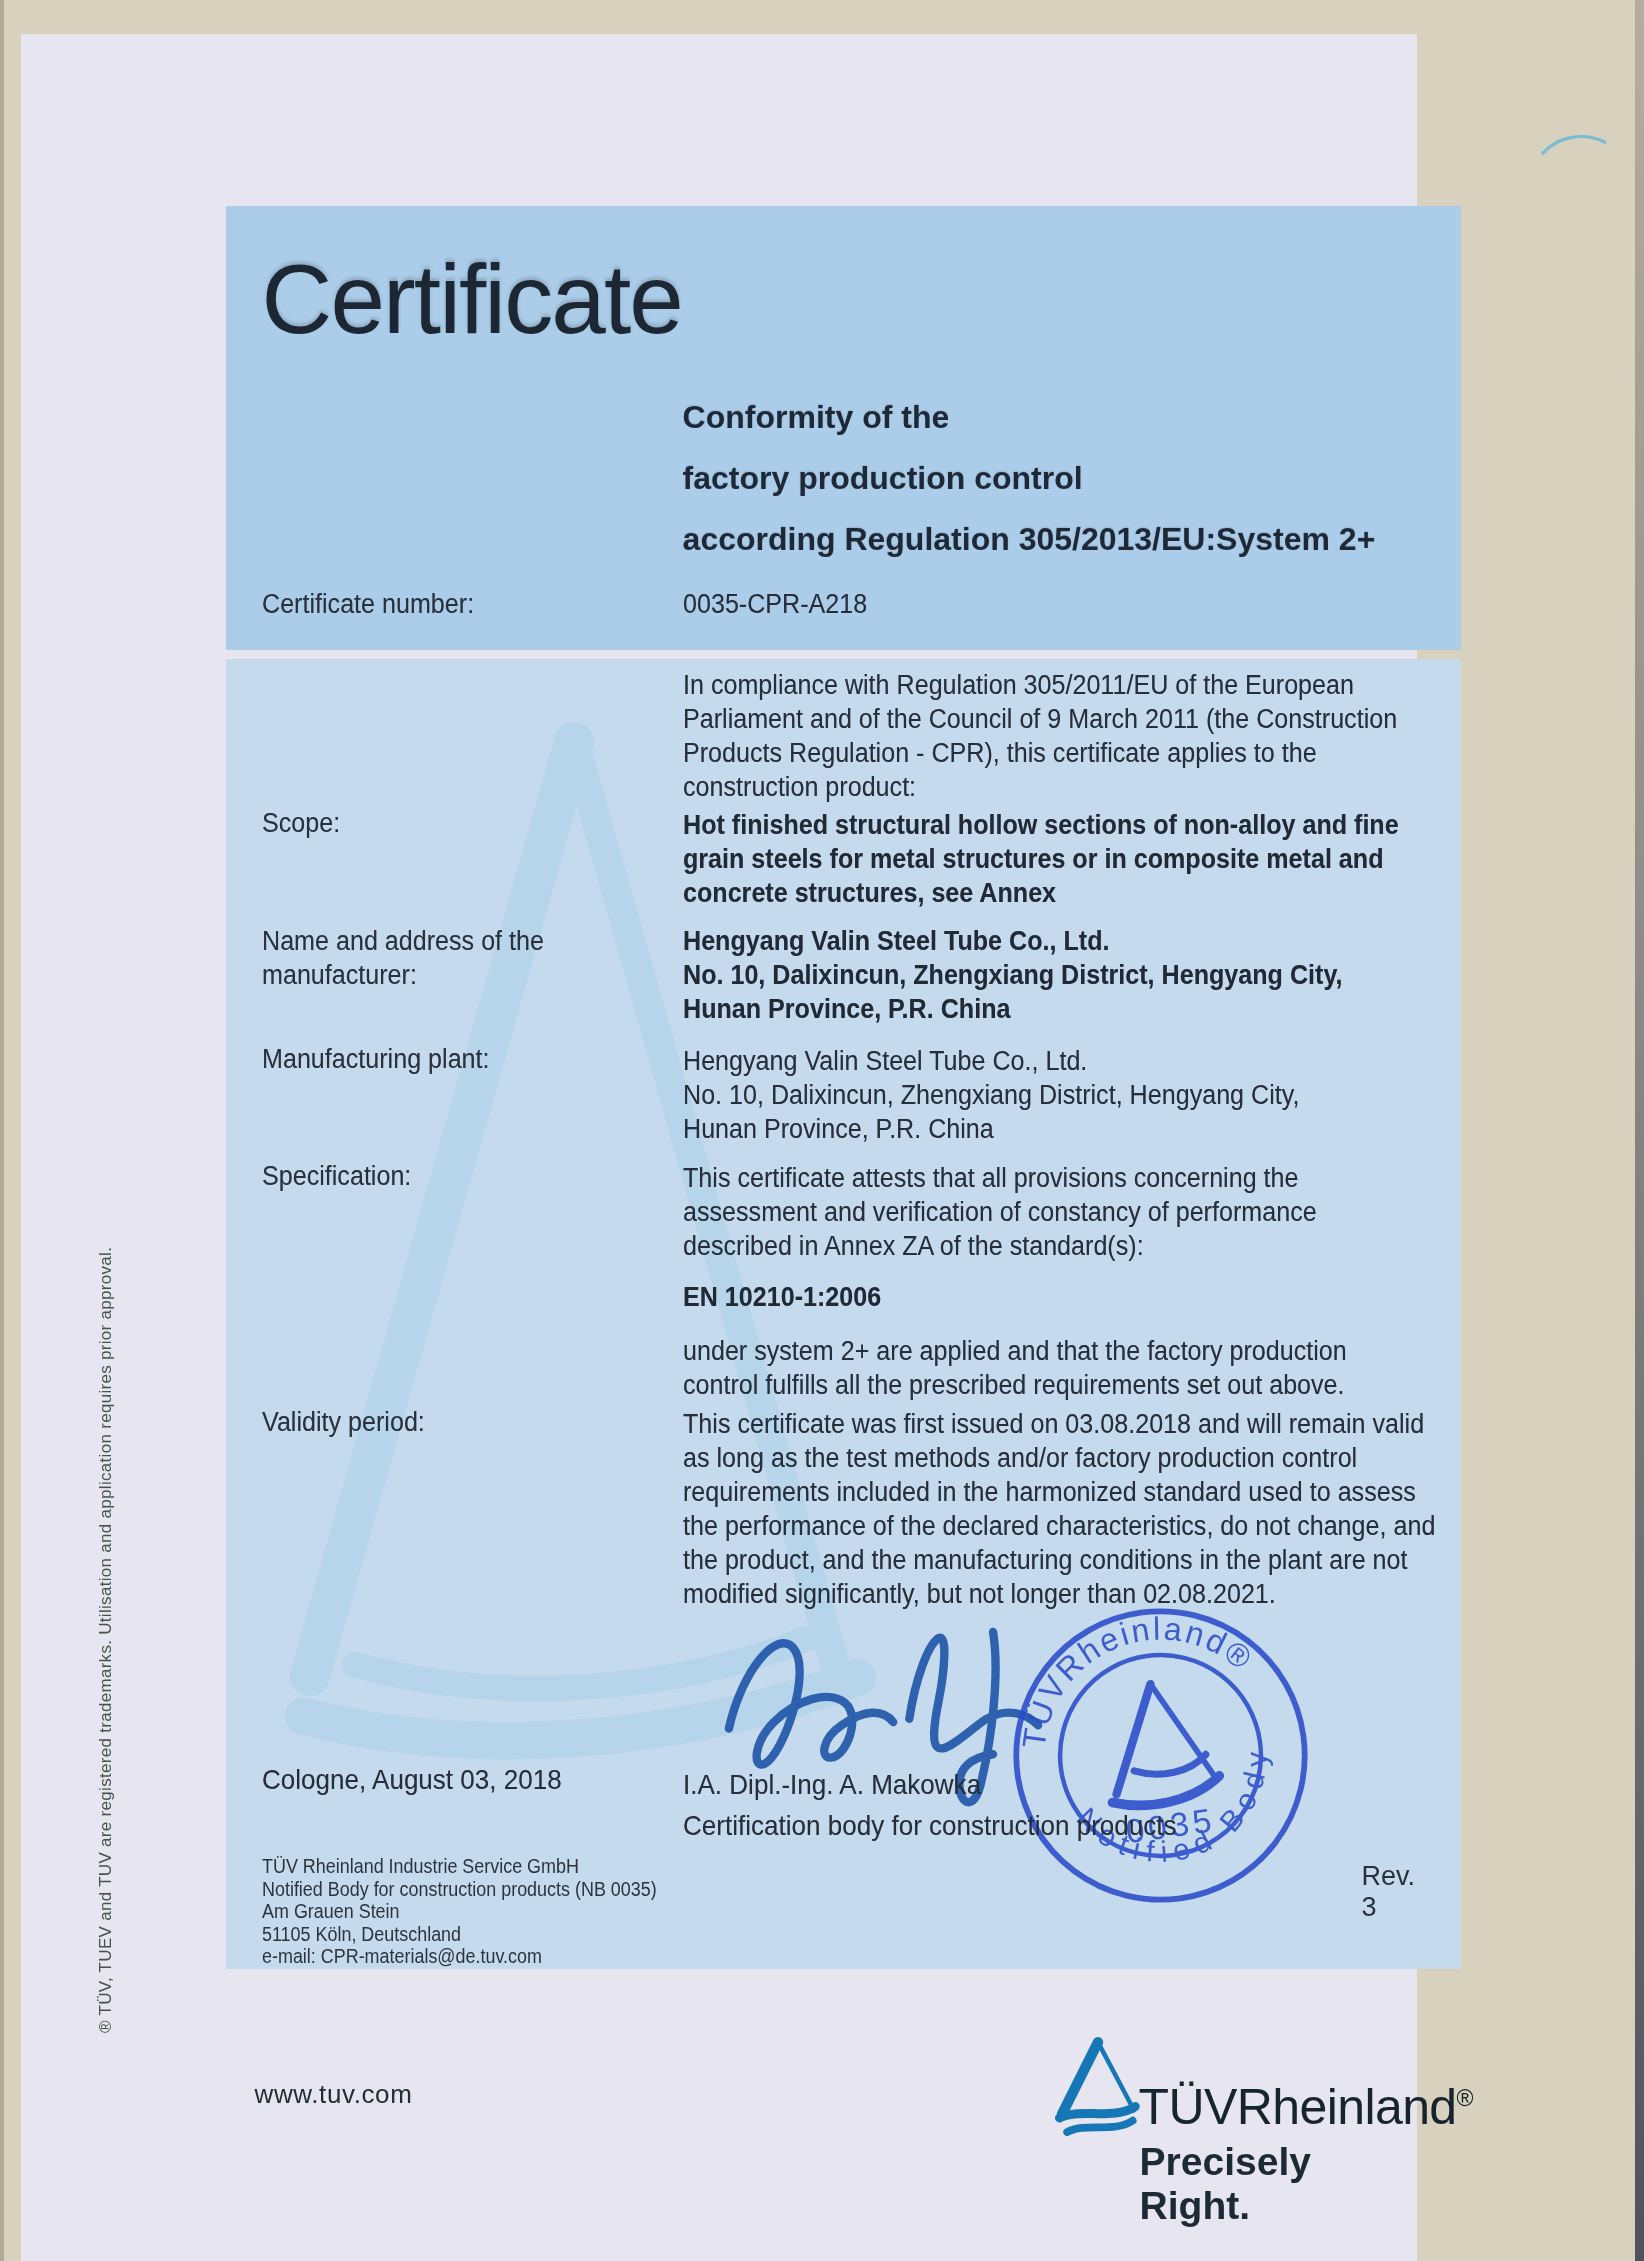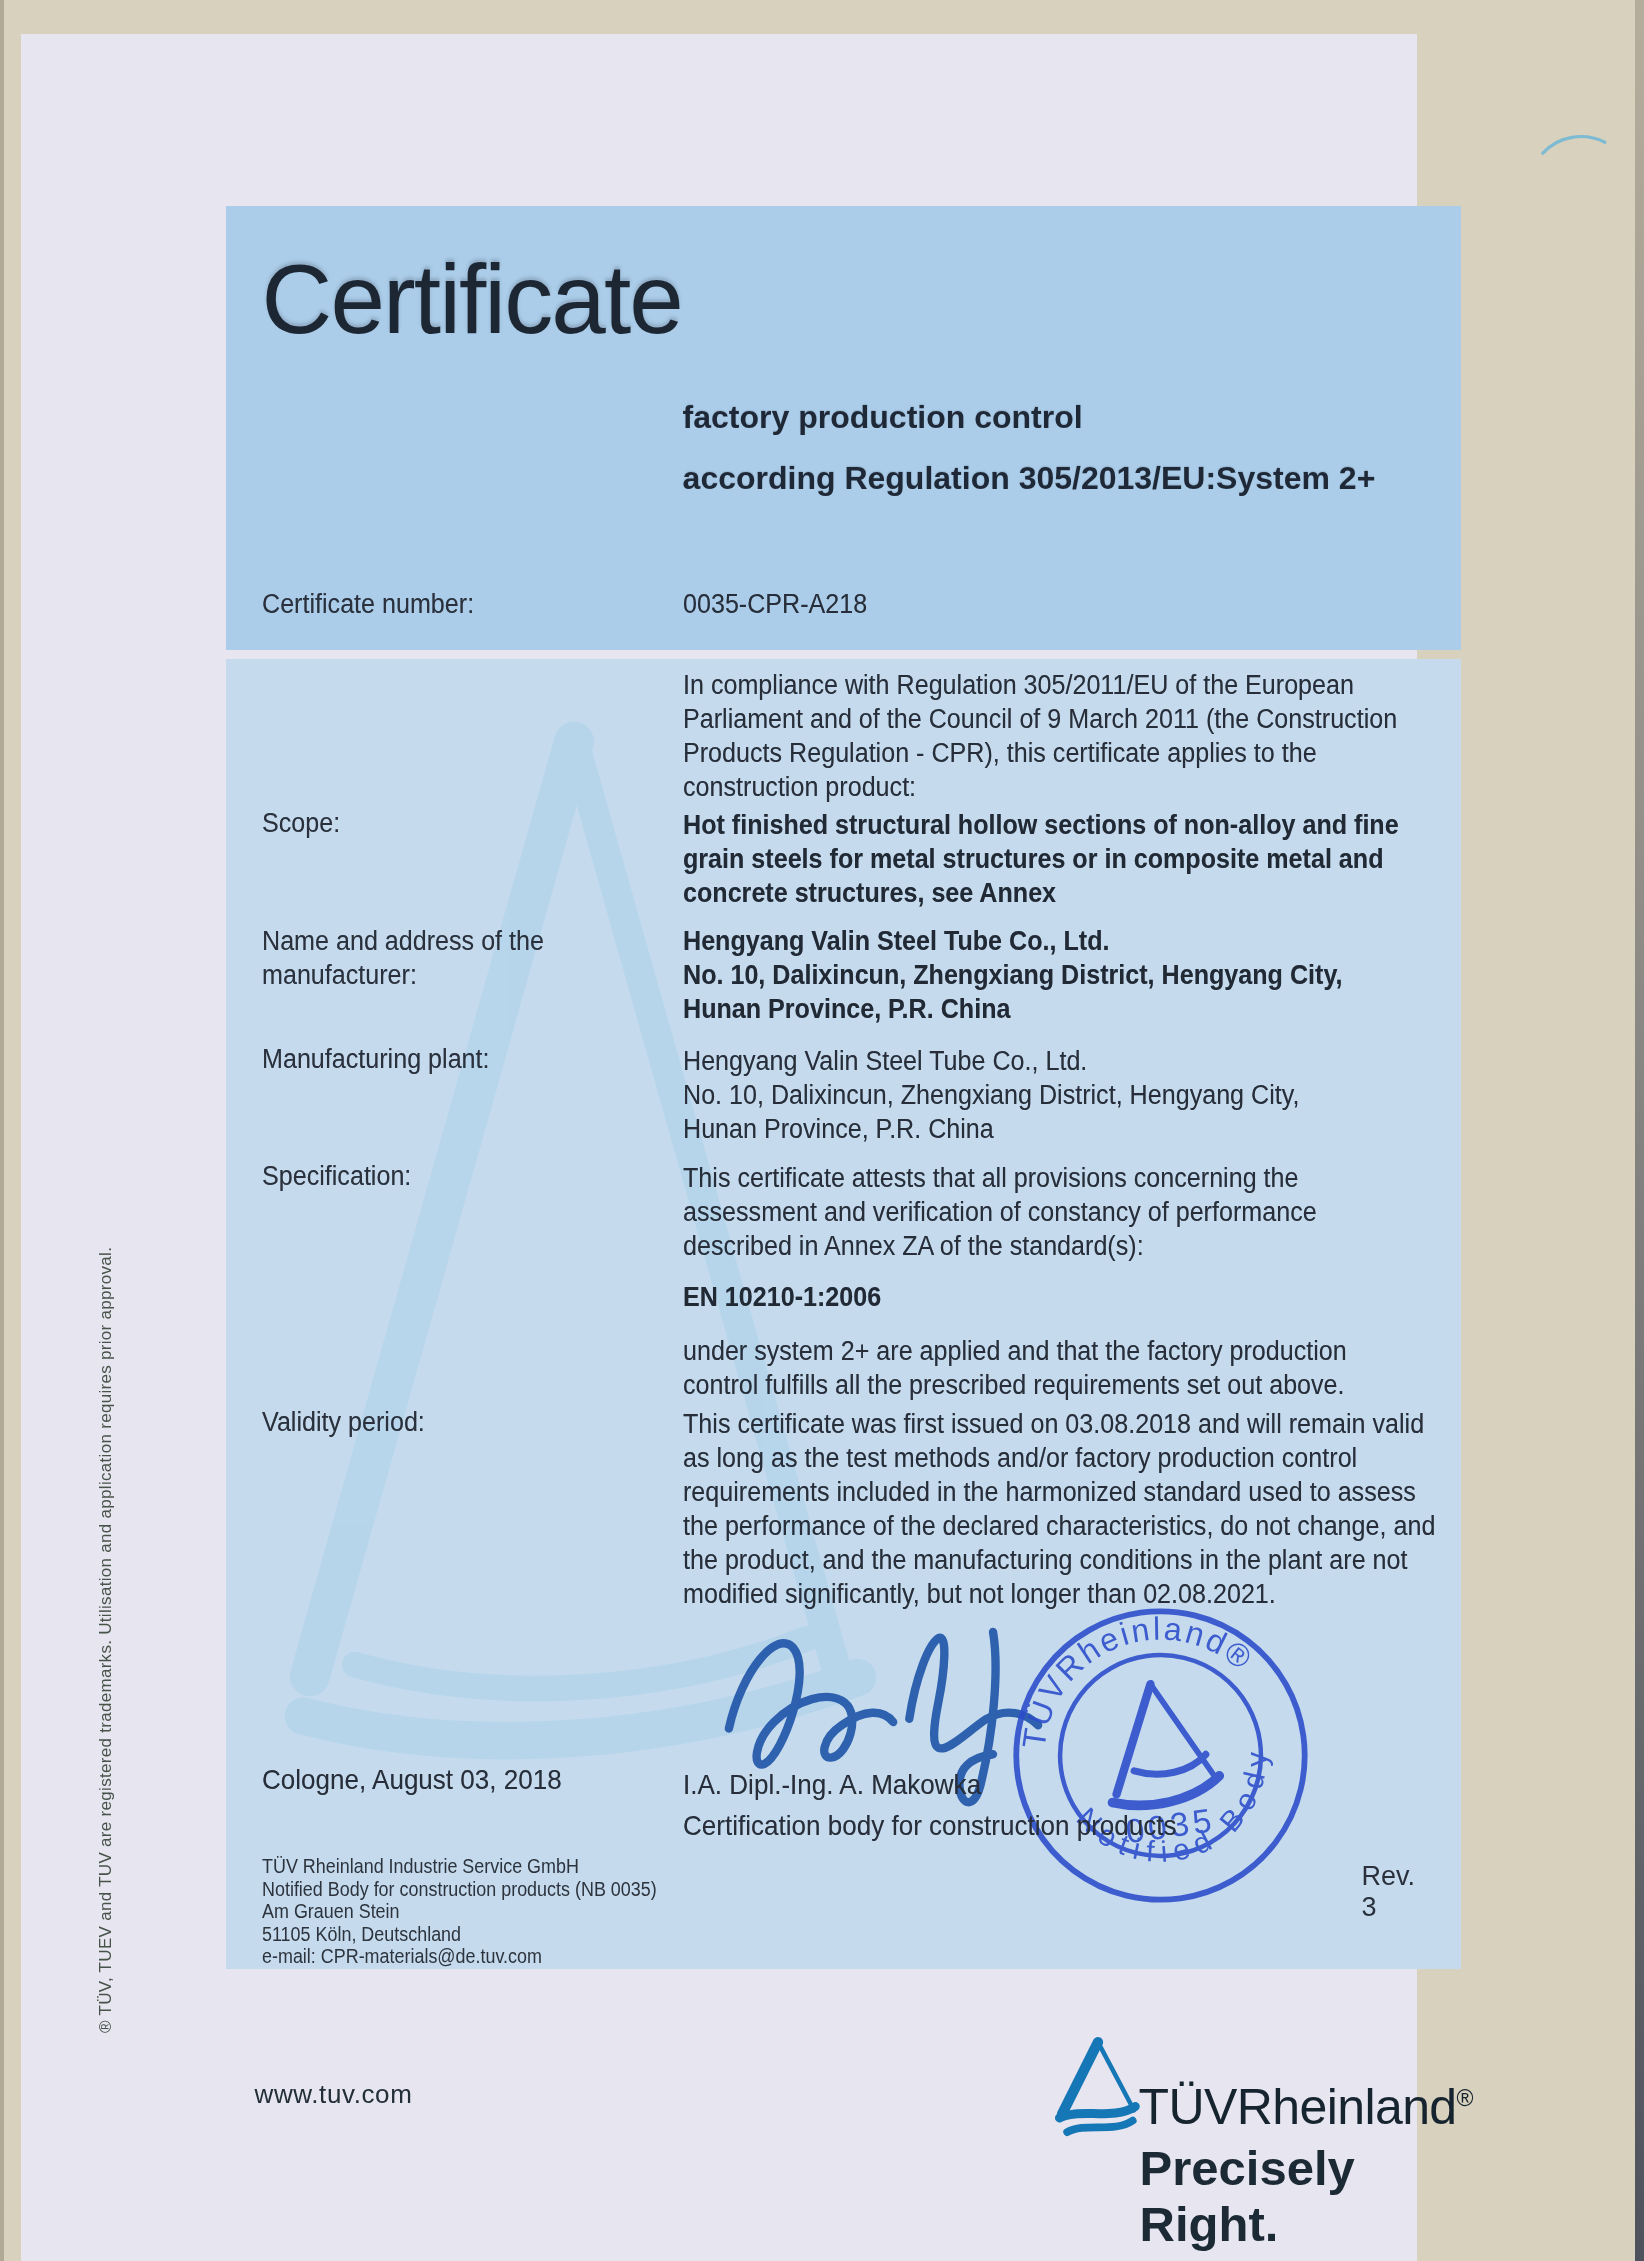--- a/index.html
+++ b/index.html
@@ -46,21 +46,21 @@
   .signer .ln{line-height:41px;}
   .vertical{
     position:absolute;left:75px;top:1999px;
     transform:rotate(-90deg);transform-origin:0 0;
     font-size:17px;letter-spacing:0.3px;color:#475349;white-space:nowrap;
   }
   .website{position:absolute;left:234px;top:2045px;font-size:26px;letter-spacing:0.6px;color:#222e38;}
   .brand{position:absolute;left:1118px;top:2044px;font-size:50px;color:#16242f;white-space:nowrap;letter-spacing:-0.6px;}
   .brand .b{font-weight:400;}
   .brand sup{font-size:23px;vertical-align:super;}
-  .tagline{position:absolute;left:1119px;top:2106px;font-size:49px;font-weight:700;color:#1c2a36;}
+  .tagline{position:absolute;left:1119px;top:2106px;font-size:39px;font-weight:700;color:#1c2a36;}
   svg{position:absolute;overflow:visible;}
   .sig-svg{left:695px;top:1559px;}
   .stamp-svg{left:985px;top:1567px;}
   .tri-svg{left:1032px;top:2004px;}
   .pen-svg{left:1518px;top:90px;}
 </style>
 </head>
 <body>
 
 <div class="paper">
@@ -74,20 +74,21 @@
         <path d="M540,128 L950,1578" stroke-width="46"></path>
         <path d="M120,1640 C400,1712 720,1676 980,1580" stroke-width="58"></path>
         <path d="M200,1560 C430,1625 700,1600 900,1520" stroke-width="40"></path>
       </g>
     </svg>
   </div>
 
   <div class="title">Certificate</div>
 
   <div class="subtitle">
+    <div class="ln">Conformity of the</div>
     <div class="ln">factory production control</div>
     <div class="ln">according Regulation 305/2013/EU:System 2+</div>
   </div>
 
   <div class="lbl body-txt" style="top:555px">Certificate number:</div>
   <div class="val body-txt" style="top:555px">0035-CPR-A218</div>
 
   <div class="val body-txt" style="top:634px">
     <div class="ln">In compliance with Regulation 305/2011/EU of the European</div>
     <div class="ln">Parliament and of the Council of 9 March 2011 (the Construction</div>

